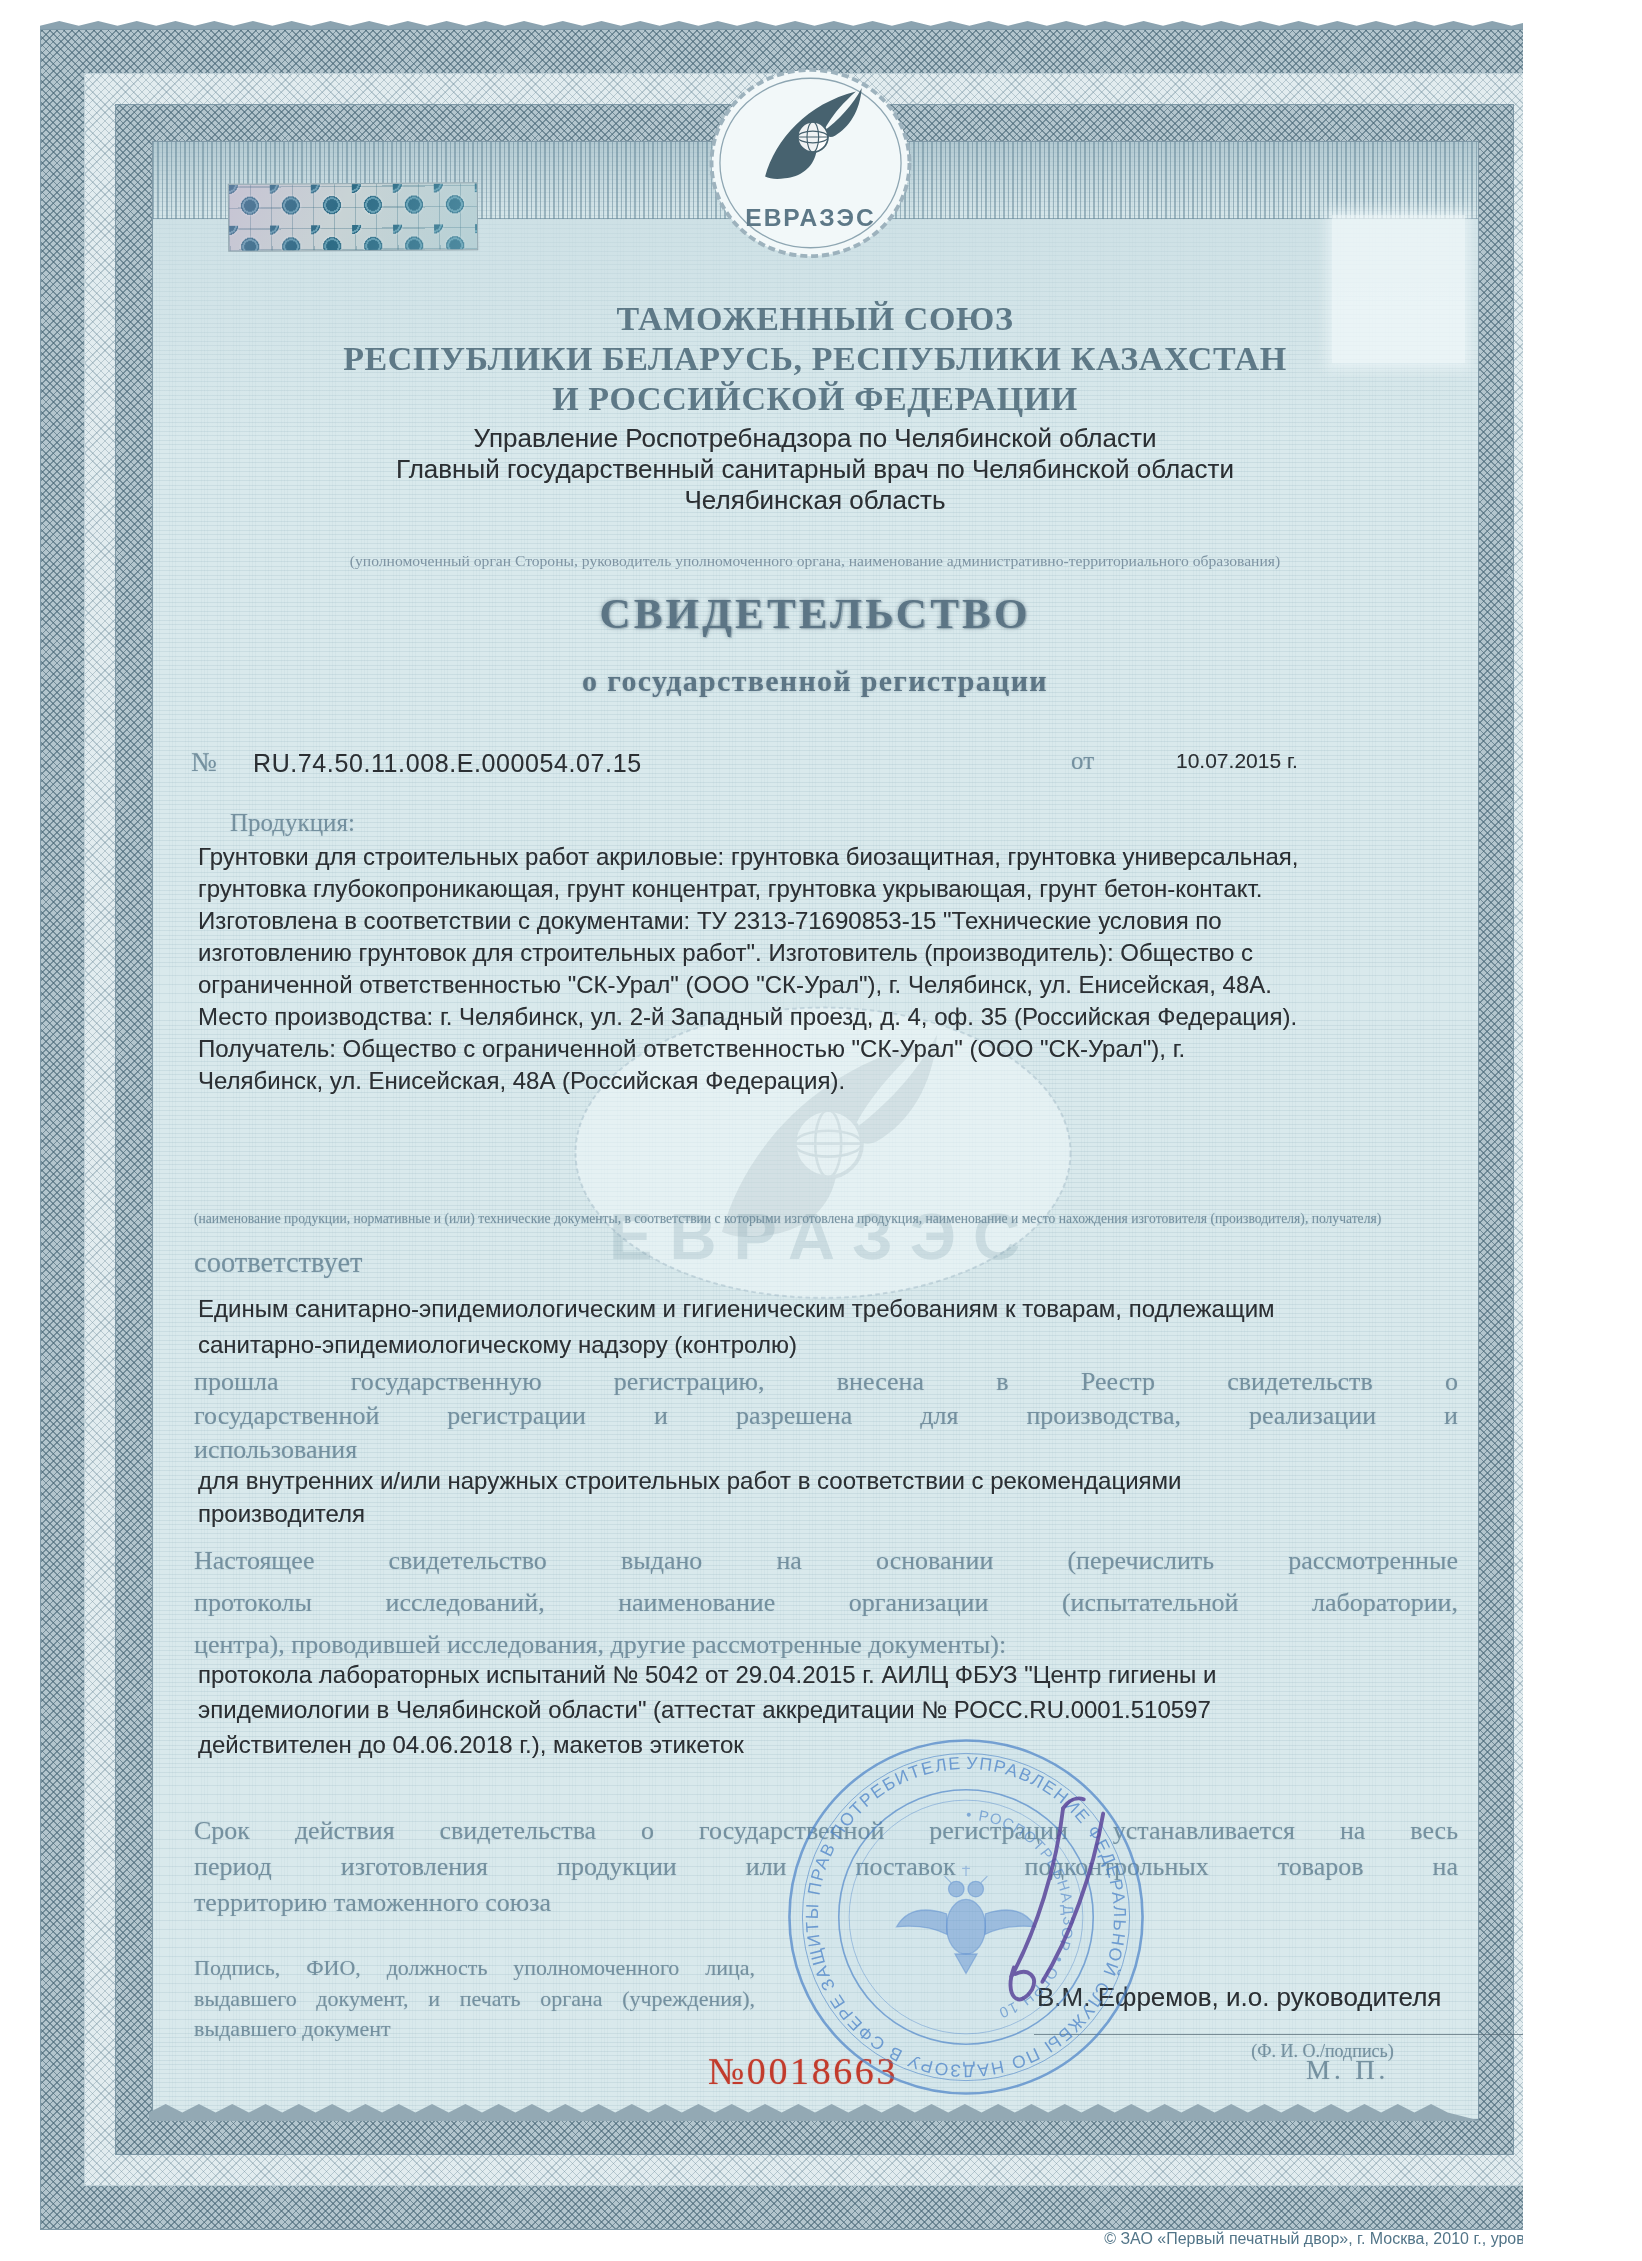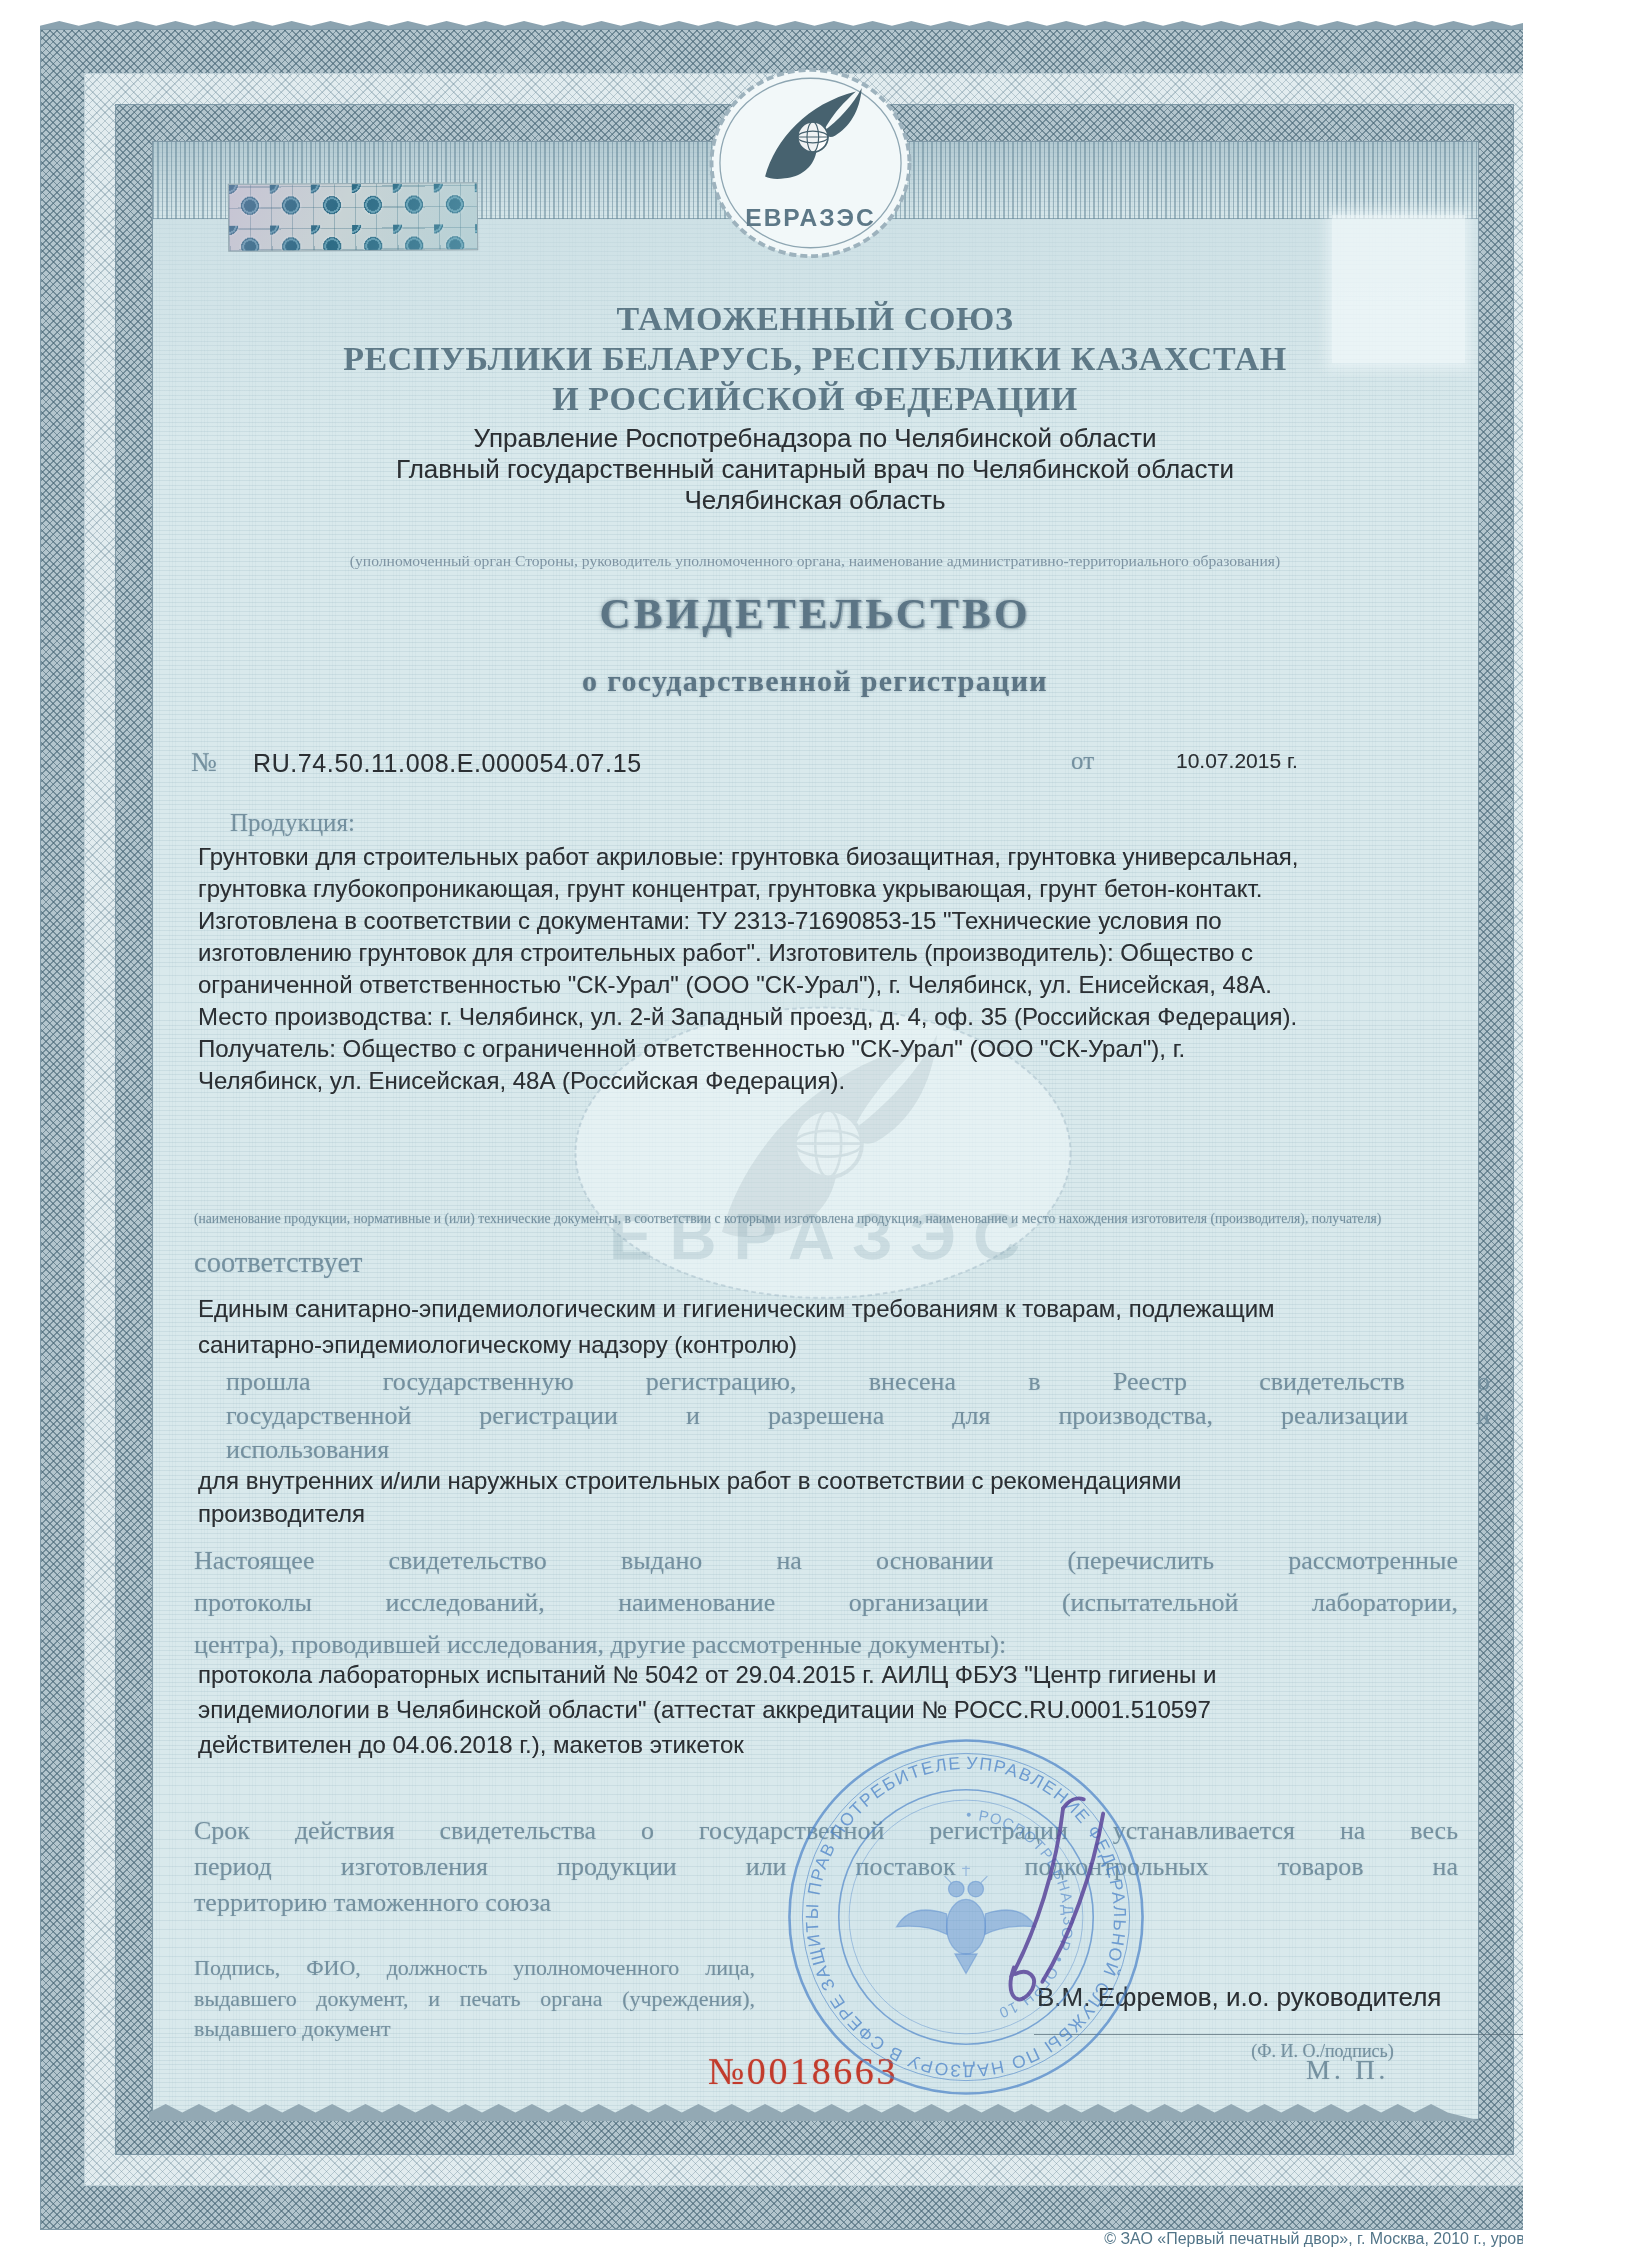--- a/index.html
+++ b/index.html
@@ -83,21 +83,21 @@
   .ot-value{left:1176px;top:749px;font-size:21px;}
   .prod-label{left:194px;top:809px;font-size:25px;margin-left:36px;}
   .body37{font-size:24px;line-height:32px;}
   .prod-lines{left:198px;top:841px;width:1274px;}
   .cap2{left:194px;top:1211px;width:1290px;font-size:13.6px;white-space:nowrap;}
   .conf-label{left:194px;top:1247px;font-size:28.5px;}
   .conf-lines{left:198px;top:1291px;width:1274px;line-height:36px;}
   .jblock{width:1264px;}
   .jline{display:block;text-align:justify;text-align-last:justify;}
   .jlast{display:block;text-align:left;text-align-last:left;}
-  .reg-tmpl{left:194px;top:1365px;font-size:26px;line-height:34px;margin-left:32px;}
+  .reg-tmpl{left:194px;top:1365px;font-size:26px;line-height:34px;}
   .reg-typed{left:198px;top:1464px;line-height:33px;width:1274px;}
   .basis-tmpl{left:194px;top:1540px;font-size:26px;line-height:42px;}
   .basis-typed{left:198px;top:1657px;line-height:35px;width:1274px;}
   .valid-tmpl{left:194px;top:1813px;font-size:26px;line-height:36px;}
   .sign-cap{left:194px;top:1953px;width:561px;font-size:22px;line-height:30.5px;}
   .signee{left:1037px;top:1982px;font-size:26px;}
   .sig-line{position:absolute;left:1034px;top:2034px;width:577px;height:1.3px;background:rgba(90,110,122,.75);z-index:4;}
   .fio-cap{left:1034px;top:2041px;width:577px;text-align:center;font-size:18px;}
   .serial{left:708px;top:2049px;font-size:38px;letter-spacing:2.6px;color:#c23b2c;
     text-shadow:0 0 1.3px rgba(194,59,44,.45);}

